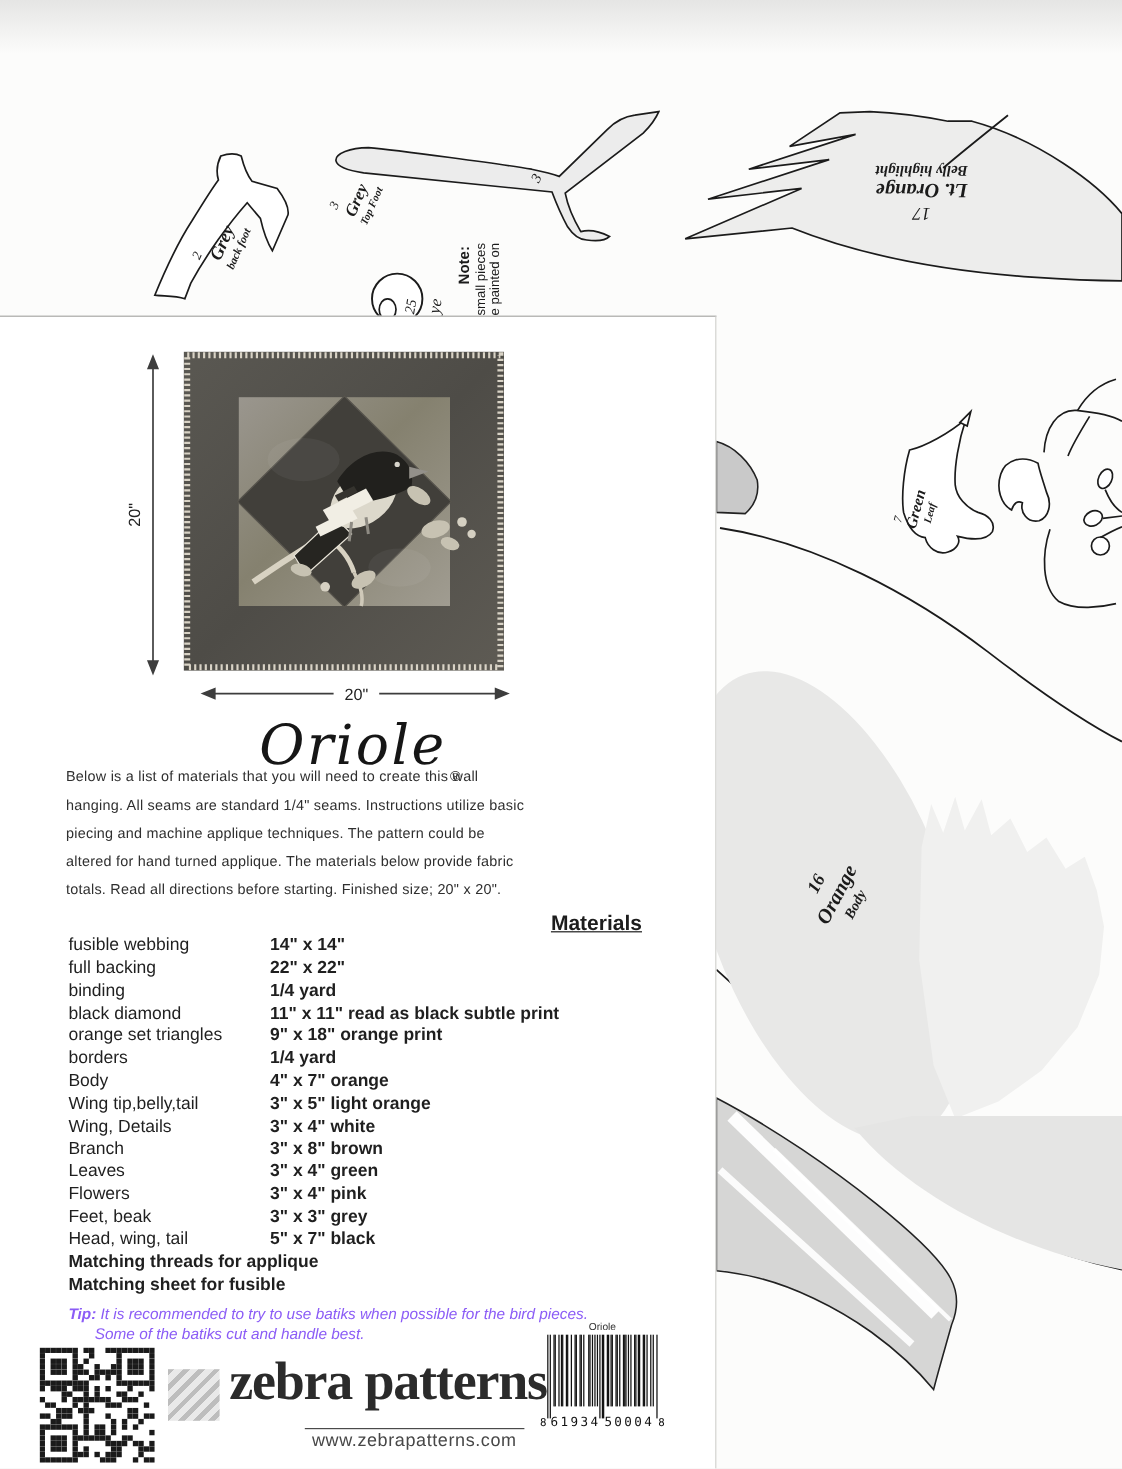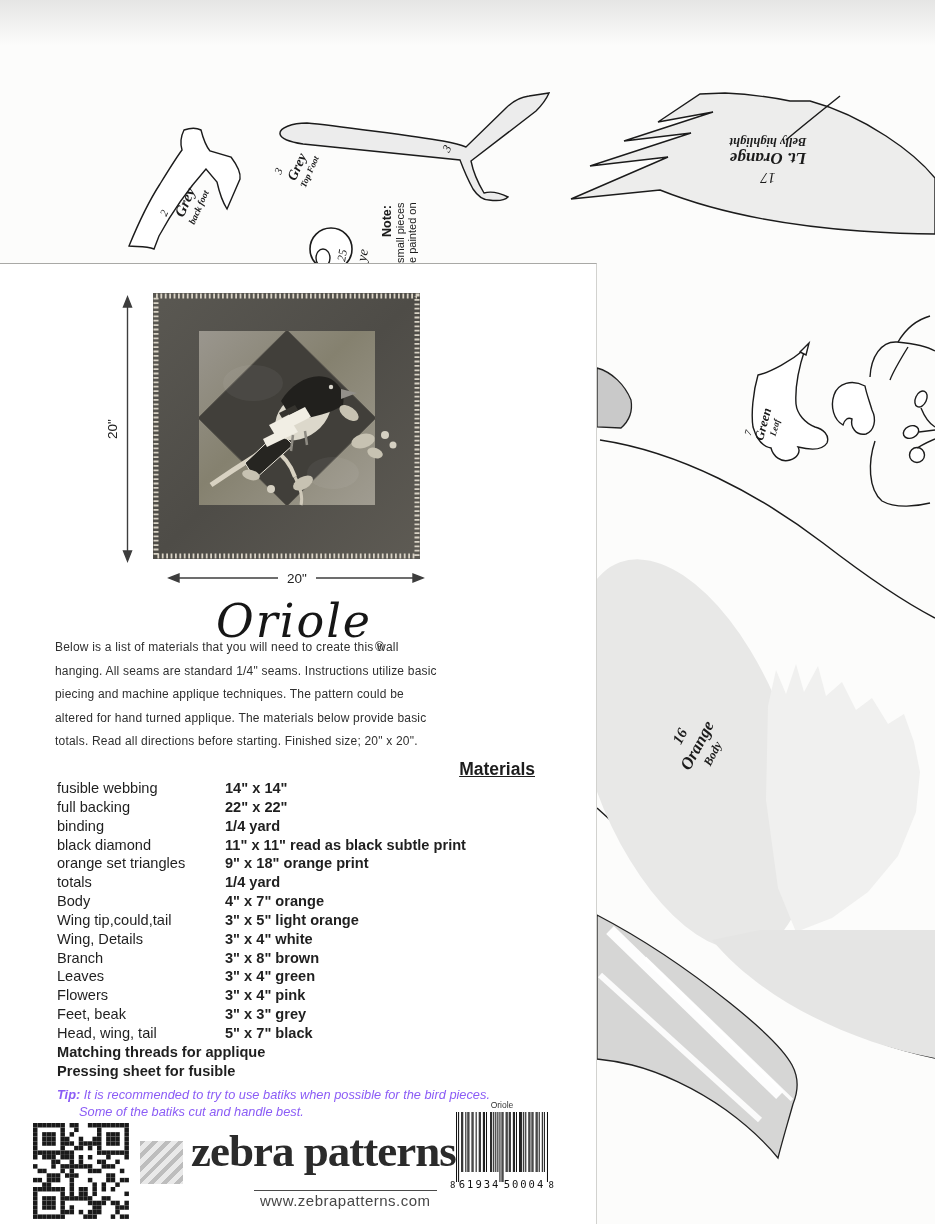--- a/index.html
+++ b/index.html
@@ -234,21 +234,21 @@
 
     <div class="title">
       <span class="script">Oriole</span><span class="tm">®</span>
     </div>
 
     <div class="intro">
 
     <div class="intro-line">Below is a list of materials that you will need to create this wall</div>
         <div class="intro-line">hanging. All seams are standard 1/4" seams.  Instructions utilize basic</div>
         <div class="intro-line">piecing and machine applique techniques. The pattern could be</div>
-        <div class="intro-line">altered for hand turned applique. The materials below provide basic</div>
+        <div class="intro-line">altered for hand turned applique. The materials below provide fabric</div>
         <div class="intro-line">totals. Read all directions before starting. Finished size; 20" x 20".</div>
       </div>
 
     <div class="mat-heading">
       <span>Materials</span>
     </div>
     <div class="mat-wrap">
       <div>
 
           <div class="mat-row">
@@ -270,31 +270,31 @@
             <span class="mat-item">black diamond</span>
             <span class="mat-spec">11" x 11" read as black subtle print</span>
           </div>
 
           <div class="mat-row">
             <span class="mat-item">orange set triangles</span>
             <span class="mat-spec">9" x 18" orange print</span>
           </div>
 
           <div class="mat-row">
-            <span class="mat-item">totals</span>
+            <span class="mat-item">borders</span>
             <span class="mat-spec">1/4 yard</span>
           </div>
 
           <div class="mat-row">
             <span class="mat-item">Body</span>
             <span class="mat-spec">4" x 7" orange</span>
           </div>
 
           <div class="mat-row">
-            <span class="mat-item">Wing tip,could,tail</span>
+            <span class="mat-item">Wing tip,belly,tail</span>
             <span class="mat-spec">3" x 5" light orange</span>
           </div>
 
           <div class="mat-row">
             <span class="mat-item">Wing, Details</span>
             <span class="mat-spec">3" x 4" white</span>
           </div>
 
           <div class="mat-row">
             <span class="mat-item">Branch</span>
@@ -317,21 +317,21 @@
           </div>
 
           <div class="mat-row">
             <span class="mat-item">Head, wing, tail</span>
             <span class="mat-spec">5" x 7" black</span>
           </div>
         </div>
       <div>
 
       <div class="mat-extra">Matching threads for applique</div>
-          <div class="mat-extra">Pressing sheet for fusible</div>
+          <div class="mat-extra">Matching sheet for fusible</div>
         </div>
     </div>
 
     <div class="tip">
       <div><span class="tip-label">Tip:</span>
         <span>It is recommended to try to use batiks when possible for the bird pieces.</span></div>
       <div class="tip-line2">Some of the batiks cut and handle best.</div>
     </div>
 
     <div class="qr">

